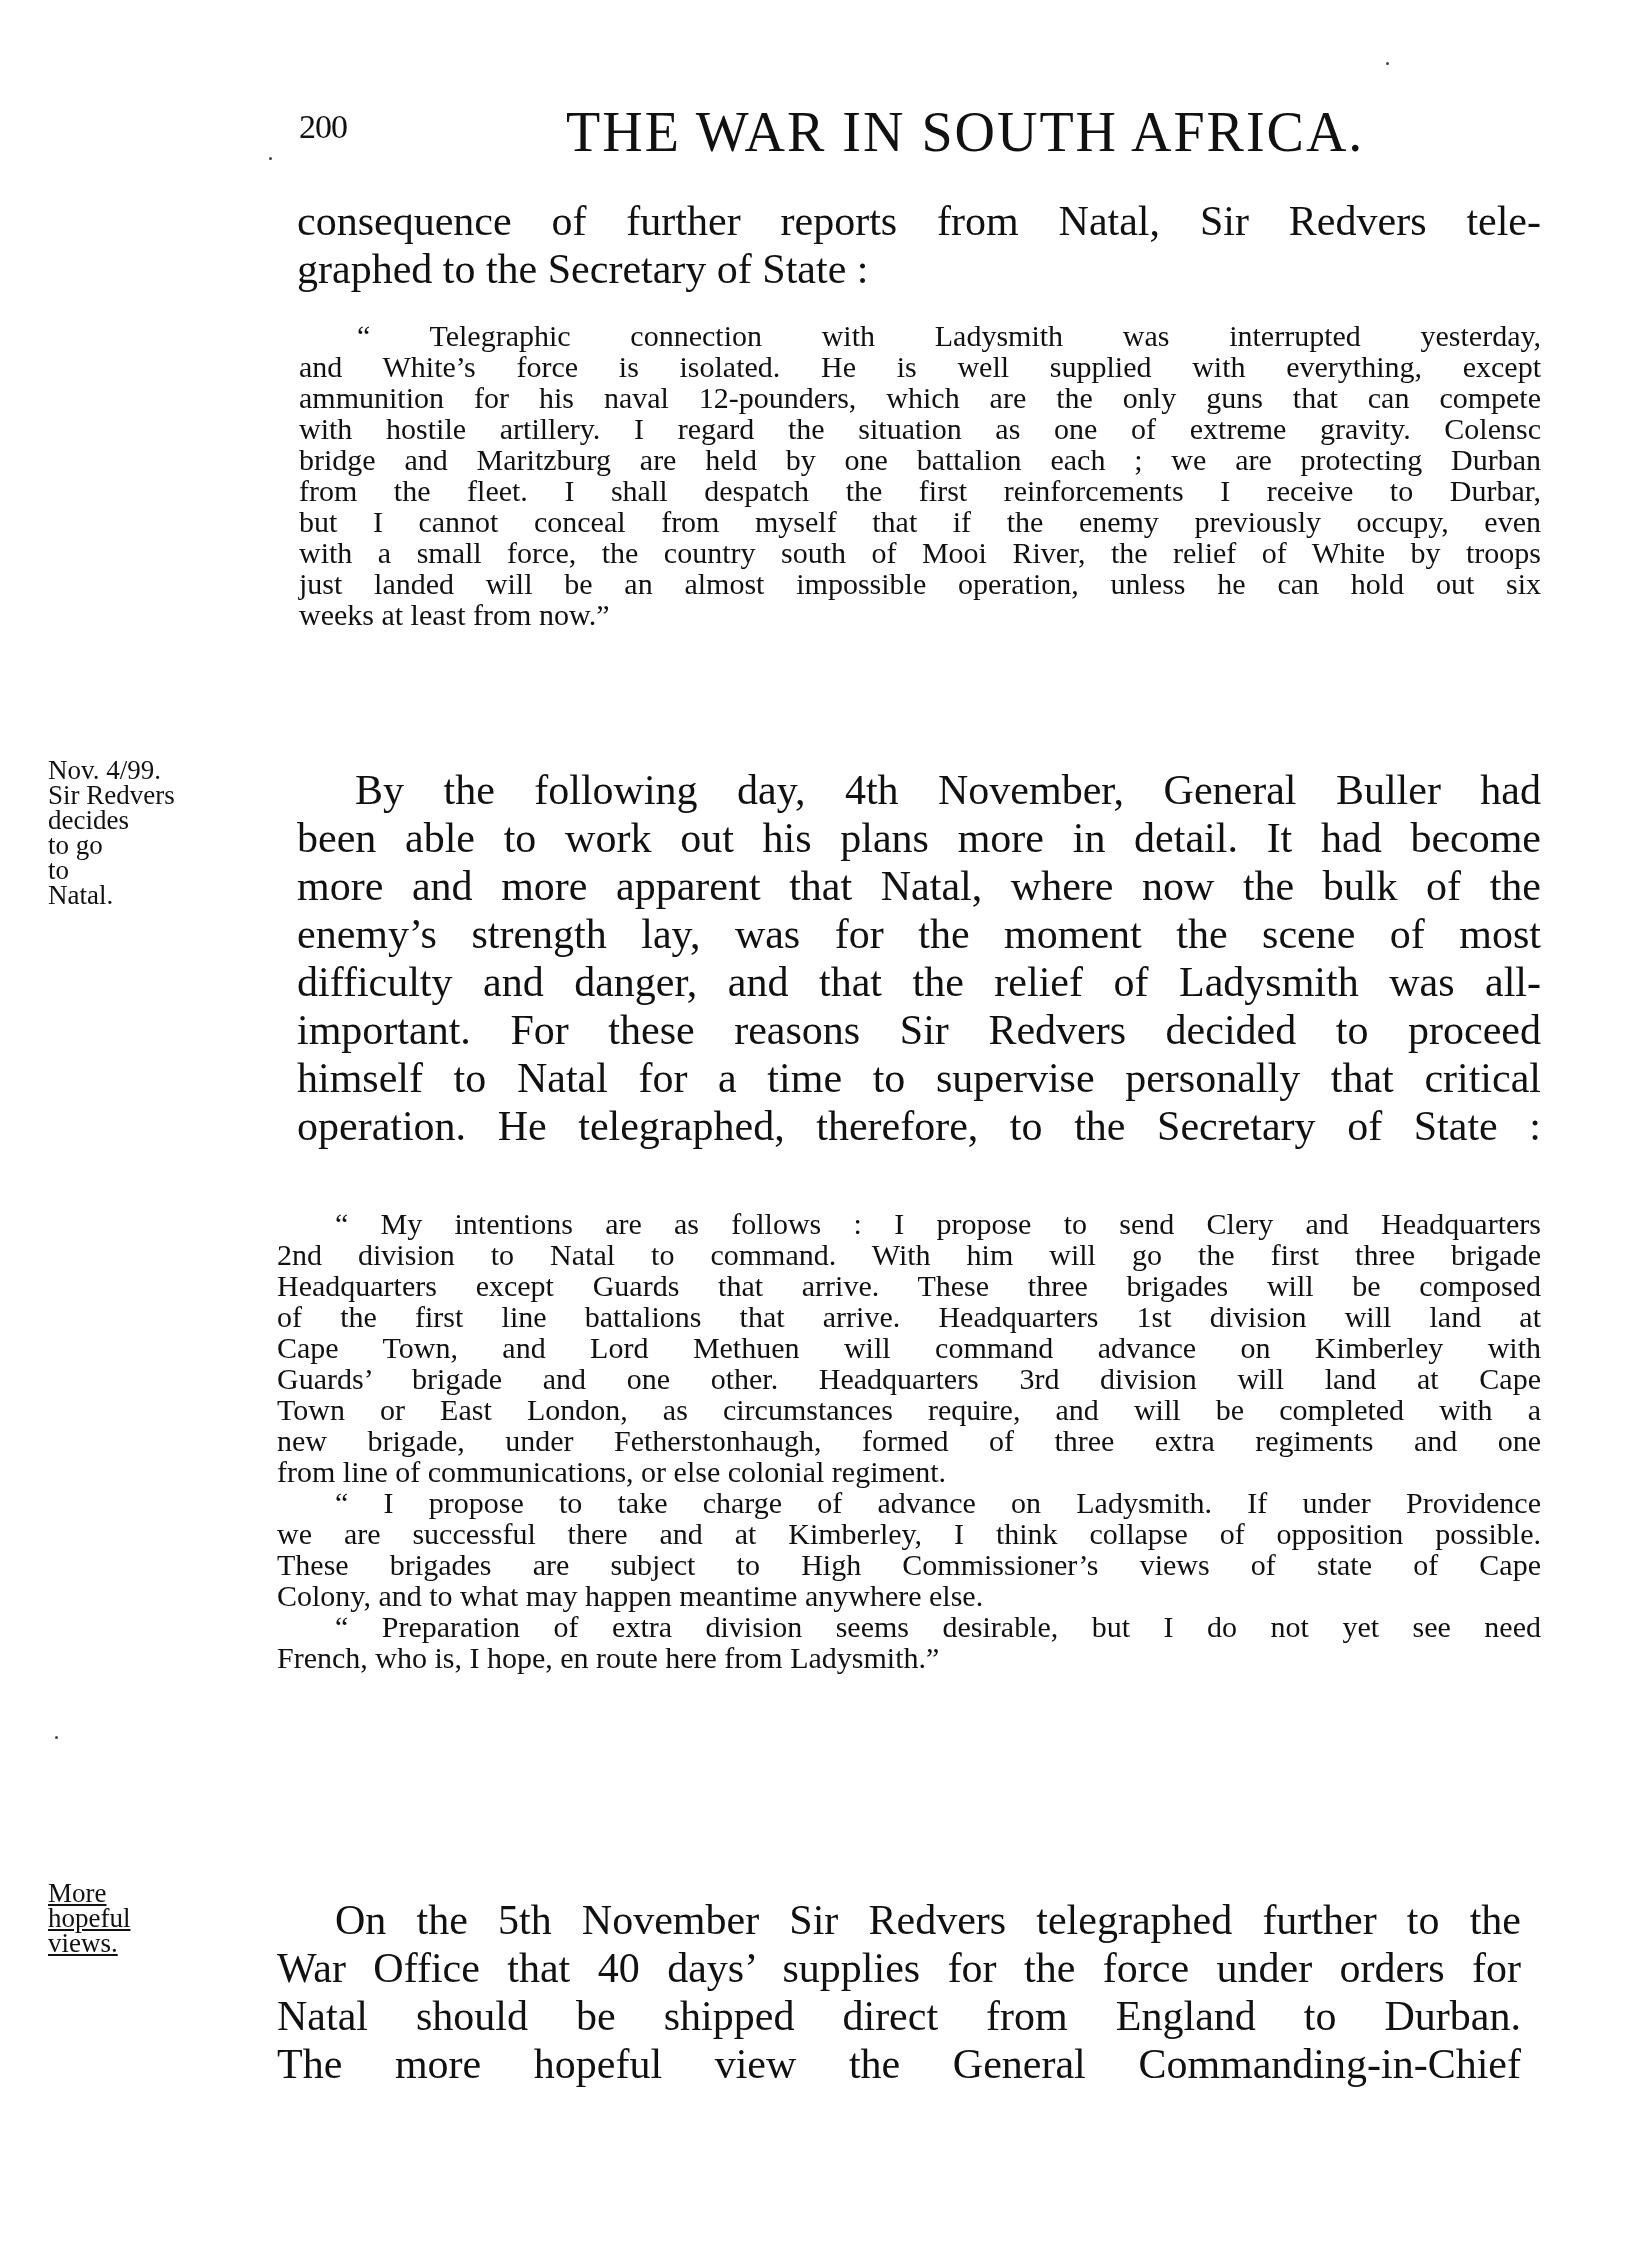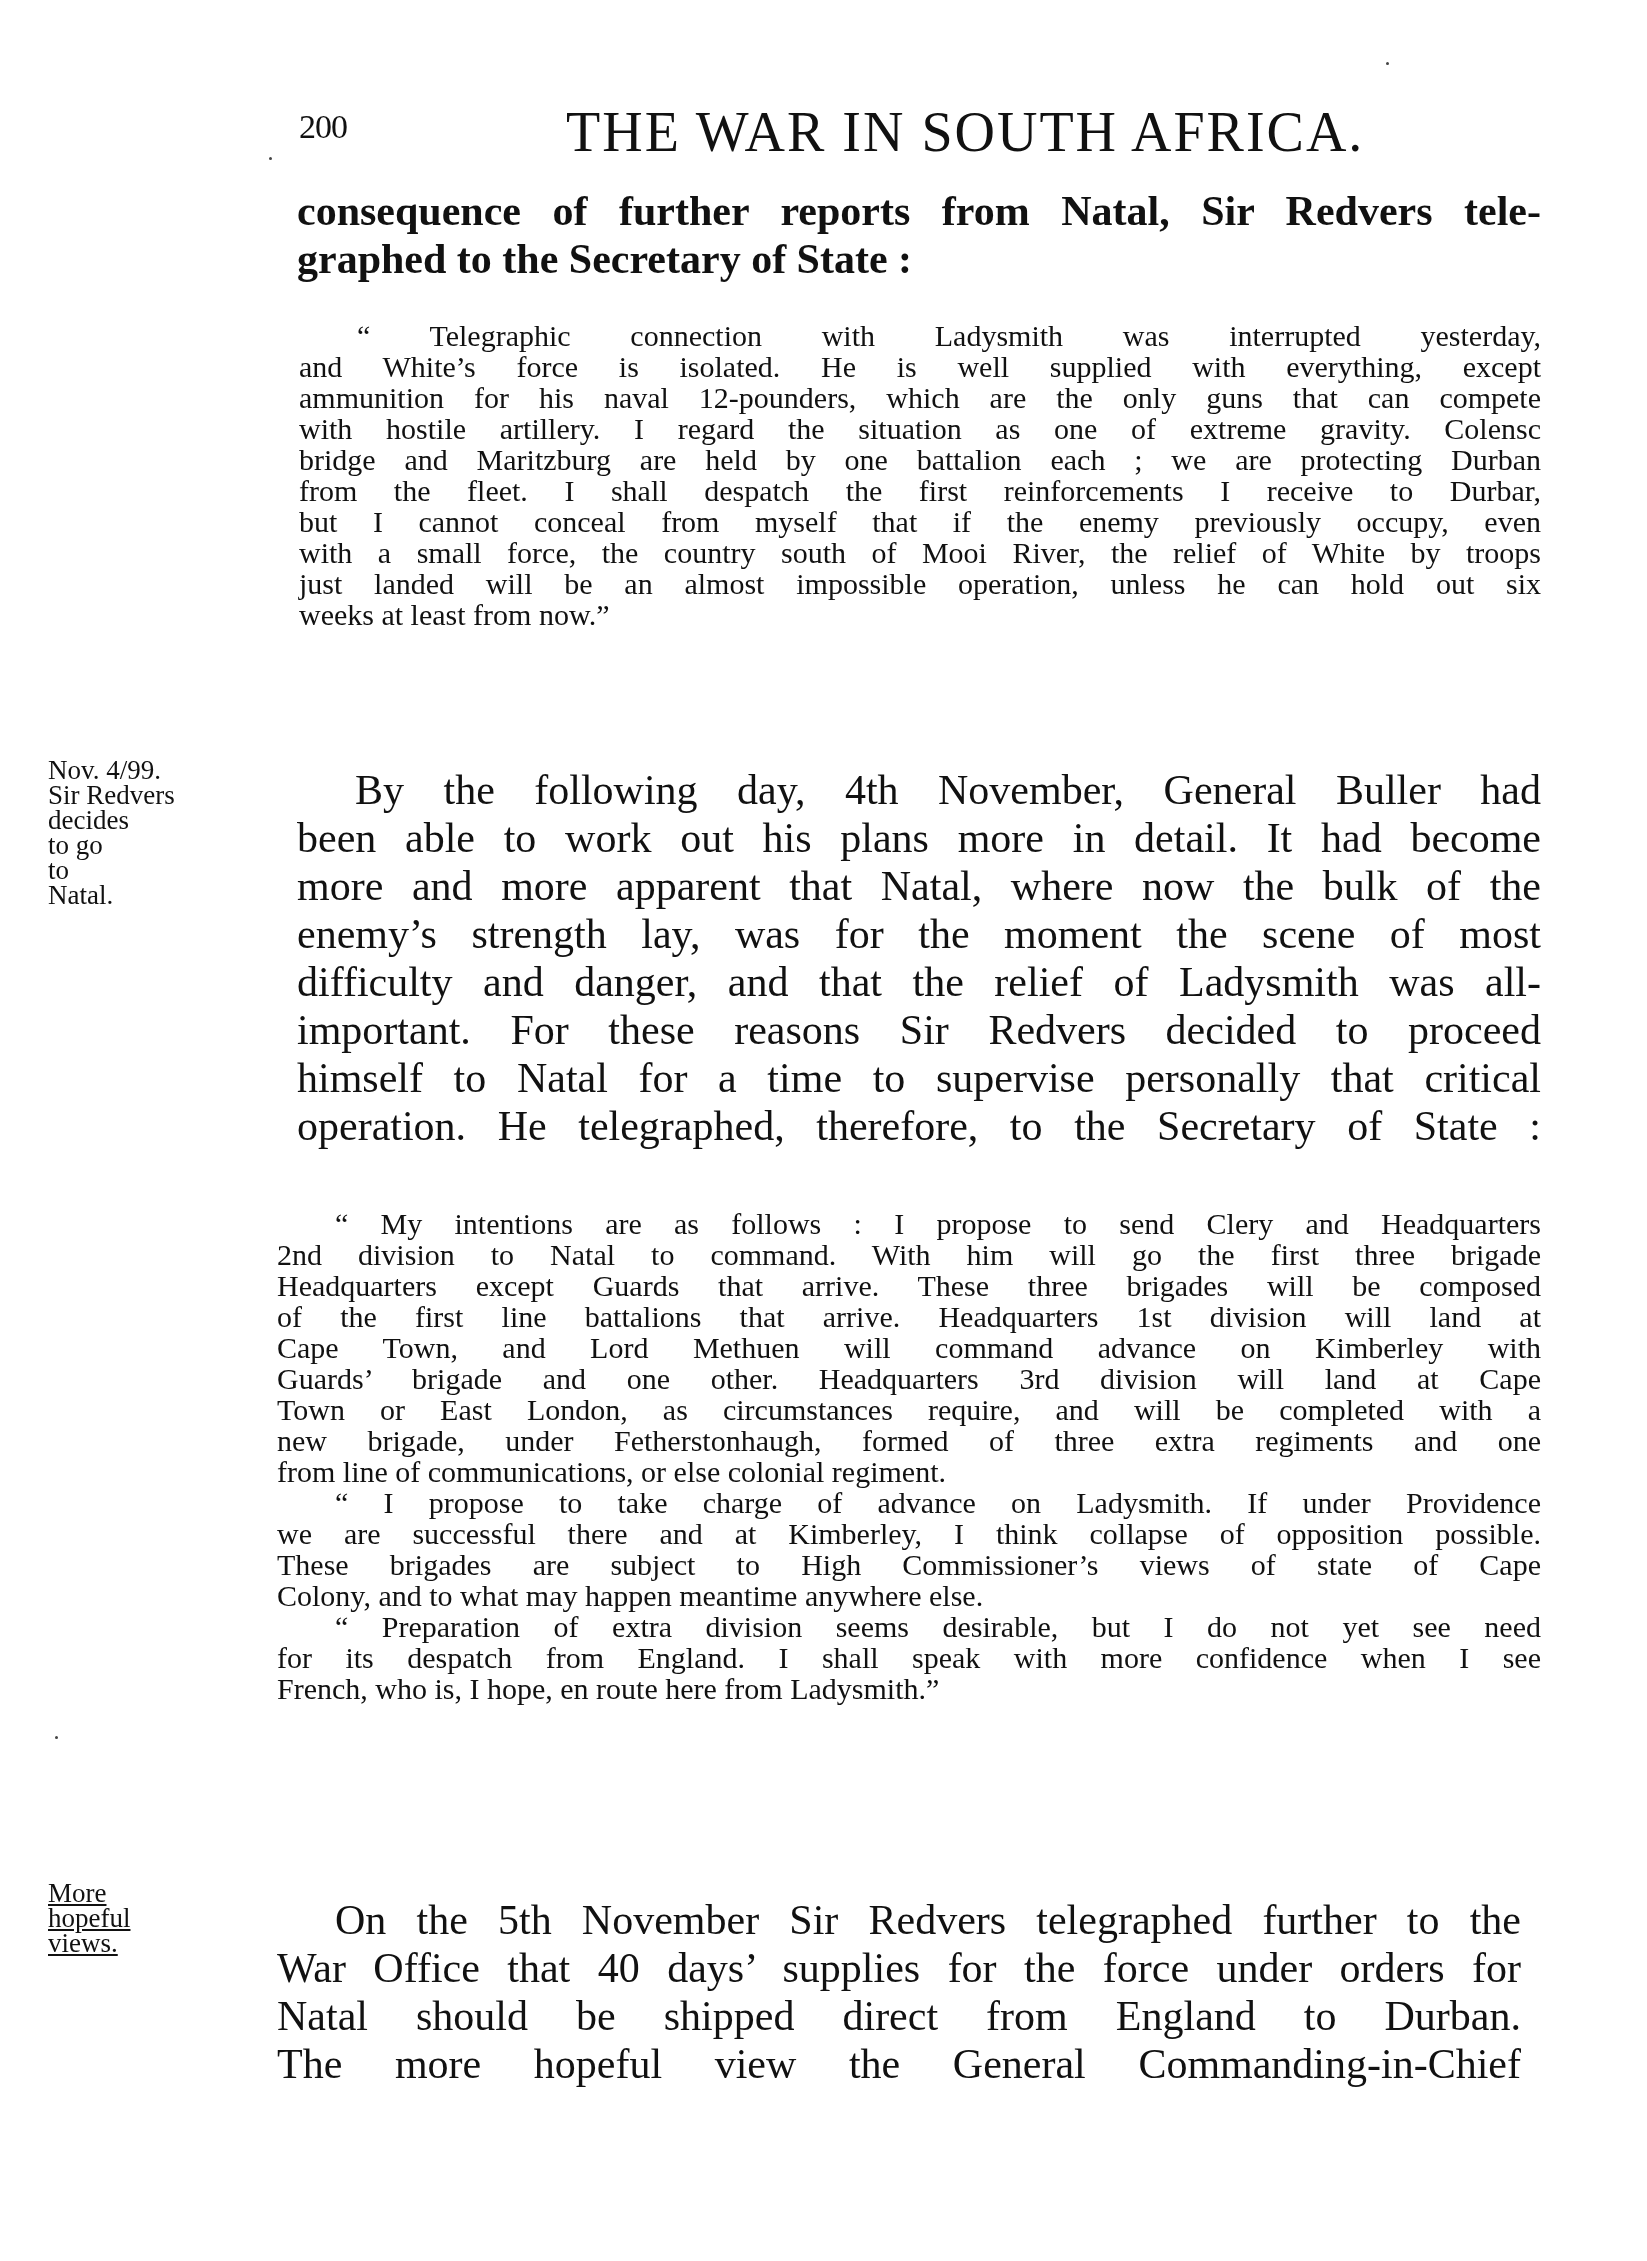--- a/index.html
+++ b/index.html
@@ -98,21 +98,21 @@
 </head>
 <body>
 
 <div class="page">
 
   <div class="running-head">
     <span class="page-number">200</span>
     <span class="running-title">THE WAR IN SOUTH AFRICA.</span>
   </div>
 
-  <div class="text-block" style="top:187px;font-weight:bold;">
+  <div class="text-block" style="top:197px;">
     <p class="body-para">
       <span class="line">consequence of further reports from Natal, Sir Redvers tele-</span>
       <span class="line last">graphed to the Secretary of State :</span>
     </p>
   </div>
 
   <div class="text-block" style="top:320px; left:299px; width:1242px;">
     <p class="quote-para">
       <span class="line indent-q">“ Telegraphic connection with Ladysmith was interrupted yesterday,</span>
       <span class="line">and White’s force is isolated. He is well supplied with everything, except</span>
@@ -162,21 +162,20 @@
       <span class="line last">from line of communications, or else colonial regiment.</span>
     </p>
     <p class="quote-para">
       <span class="line indent-q">“ I propose to take charge of advance on Ladysmith. If under Providence</span>
       <span class="line">we are successful there and at Kimberley, I think collapse of opposition possible.</span>
       <span class="line">These brigades are subject to High Commissioner’s views of state of Cape</span>
       <span class="line last">Colony, and to what may happen meantime anywhere else.</span>
     </p>
     <p class="quote-para">
       <span class="line indent-q">“ Preparation of extra division seems desirable, but I do not yet see need</span>
-      <span class="line">for its despatch from England. I shall speak with more confidence when I see</span>
       <span class="line last">French, who is, I hope, en route here from Ladysmith.”</span>
     </p>
   </div>
 
   <div class="sidenote" style="top:1881px;text-decoration:underline;">
     <span>More</span>
     <span>hopeful</span>
     <span>views.</span>
   </div>
 

